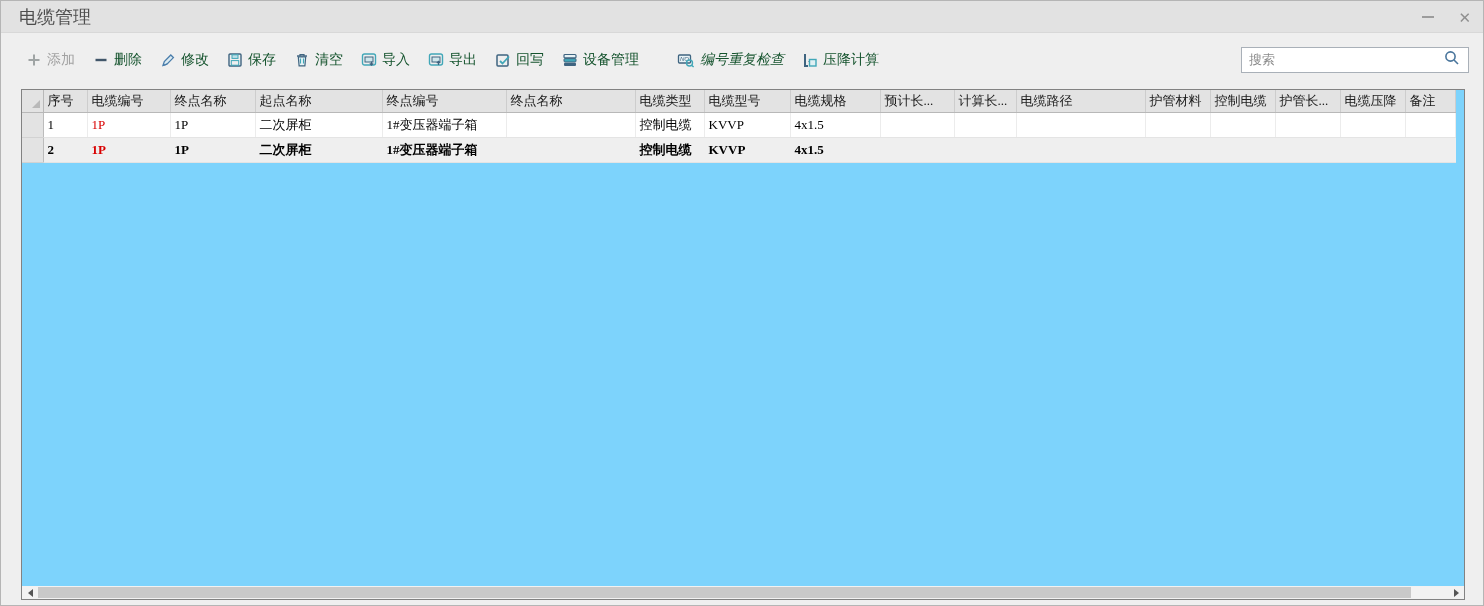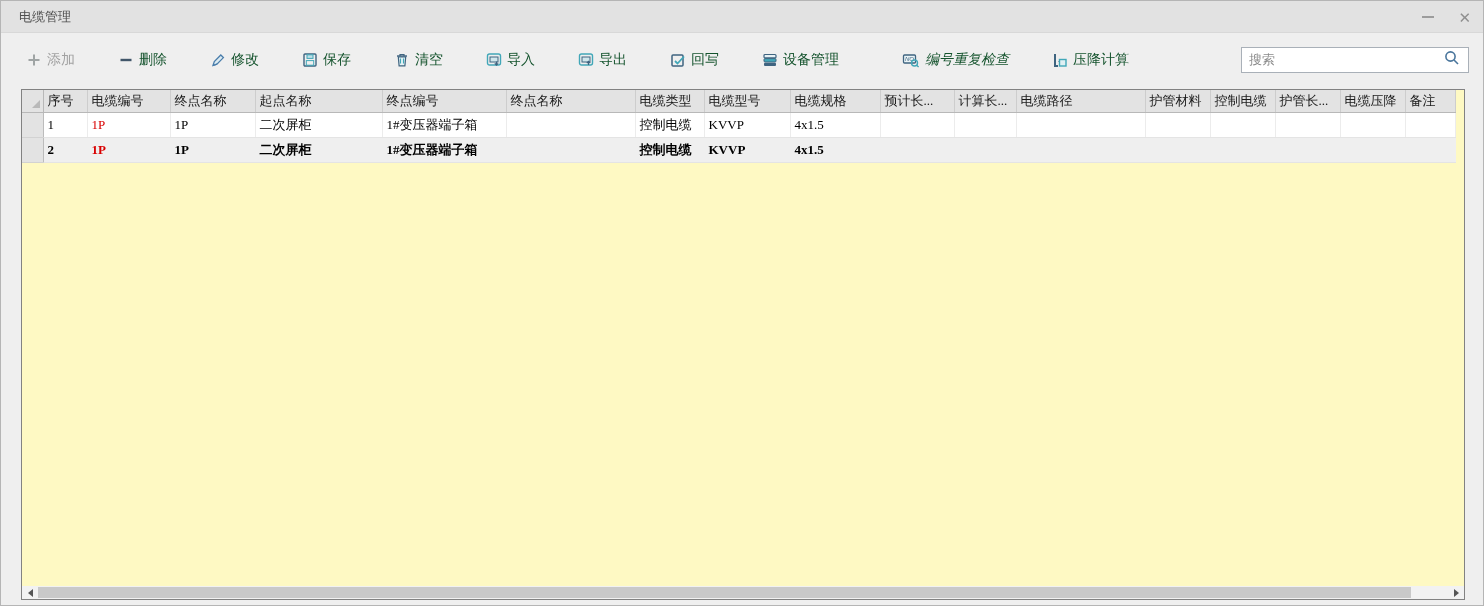--- a/index.html
+++ b/index.html
@@ -8,35 +8,35 @@
     position:relative;
     background:#efefef;
     border:1px solid #b5b5b5;
     font-family:"Liberation Serif","DejaVu Serif",serif;
     overflow:hidden;
   }
   
   .titlebar {
     height:32px; background:#e2e2e2; border-bottom:1px solid #d8d8d8;
     display:flex; align-items:center; padding-left:18px;
-    font-size:13px; color:#4d4d4d;
+    font-size:18px; color:#4d4d4d;
   }
   .win-controls {
     position:absolute; top:0; right:12px; height:32px;
     display:flex; align-items:center; gap:24px;
   }
   .min-btn { width:12px; height:2px; background:#9c9c9c; }
   .close-btn {
     font-family:"Liberation Sans",sans-serif; font-size:15px;
     color:#8f8f8f; line-height:1;
   }
   
   .toolbar {
     position:absolute; top:44px; left:20px; right:260px; height:30px;
-    display:flex; align-items:center; gap:33px;
+    display:flex; align-items:center; gap:8px;
   }
   .tb-btn {
     display:flex; align-items:center; gap:5px;
     font-size:14px; color:#14532d; padding:3px 5px; cursor:default;
     white-space:nowrap;
   }
   .tb-btn.disabled { color:#a2a2a2; }
   .tb-btn.gap-before { margin-left:20px;font-style:italic; }
   .tb-btn svg { display:block; }
   
@@ -47,21 +47,21 @@
   }
   .searchbox input {
     flex:1; border:none; outline:none; background:transparent;
     font-family:Liberation Mono, monospace;
     font-size:13px; color:#333;
   }
   .searchbox input::placeholder { color:#8a8a8a; }
   
   .grid {
     position:absolute; left:20px; top:88px; width:1444px; bottom:5px;
-    background:#fef9c3; border:1px solid #828282;
+    background:#7dd3fc; border:1px solid #828282;
   }
   table { border-collapse:collapse; table-layout:fixed; width:1433px; font-size:13px; }
   th {
     height:22px; background:#e3e3e3;
     border-right:1px solid #cdcdcd; border-bottom:1px solid #b8b8b8;
     font-weight:normal; text-align:left; padding:0 4px;
     color:#1a1a1a; white-space:nowrap; overflow:hidden;
   }
   th.indicator {
     background:#e3e3e3; border-right:1px solid #b8b8b8; position:relative;

